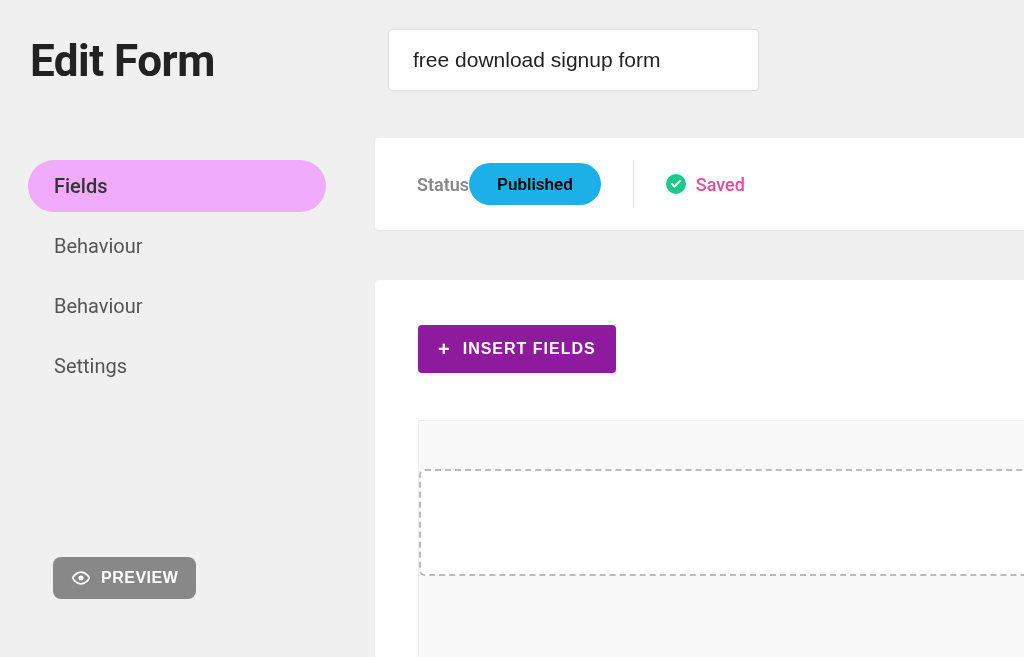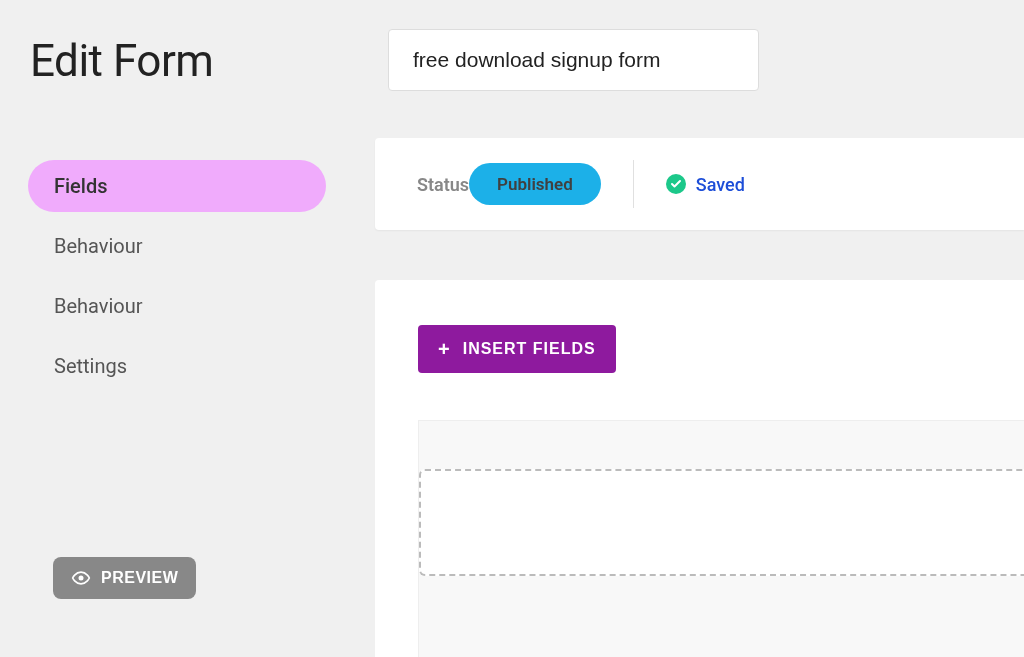--- a/index.html
+++ b/index.html
@@ -9,21 +9,21 @@
     }
     body {
       font-family: -apple-system, BlinkMacSystemFont, 'Segoe UI', Roboto, Helvetica, Arial, sans-serif;
       background: #f0f0f0;
       width: 1024px;
       height: 657px;
       overflow: hidden;
     }
     .page-title {
       font-size: 44px;
-      font-weight: 400;
+      font-weight: 700;
       color: #222;
       position: absolute;
       left: 30px;
       top: 35px;
       letter-spacing: -0.5px;
     }
     .form-name-input {
       position: absolute;
       left: 388px;
       top: 29px;
@@ -93,21 +93,21 @@
       box-shadow: 0 1px 2px rgba(0,0,0,0.05);
     }
     .status-label {
       font-size: 18px;
       color: #888;
       font-weight: 600;
       margin-right: 0;
     }
     .published-badge {
       background: #1cb0e8;
-      color: #404040;
+      color: #000000;
       font-size: 17px;
       font-weight: 600;
       padding: 11px 28px;
       border-radius: 22px;
       cursor: pointer;
     }
     .divider-vert {
       width: 1px;
       height: 48px;
       background: #e0e0e0;
@@ -122,21 +122,21 @@
       height: 20px;
       background: #1cc88a;
       border-radius: 50%;
       display: flex;
       align-items: center;
       justify-content: center;
       margin-right: 10px;
     }
     .saved-text {
       font-size: 18px;
-      color: #1d4ed8;
+      color: #ec4899;
       font-weight: 500;
     }
     .main-panel {
       position: absolute;
       left: 375px;
       top: 280px;
       right: 0;
       bottom: 0;
       background: #fff;
       border-radius: 4px 0 0 0;

